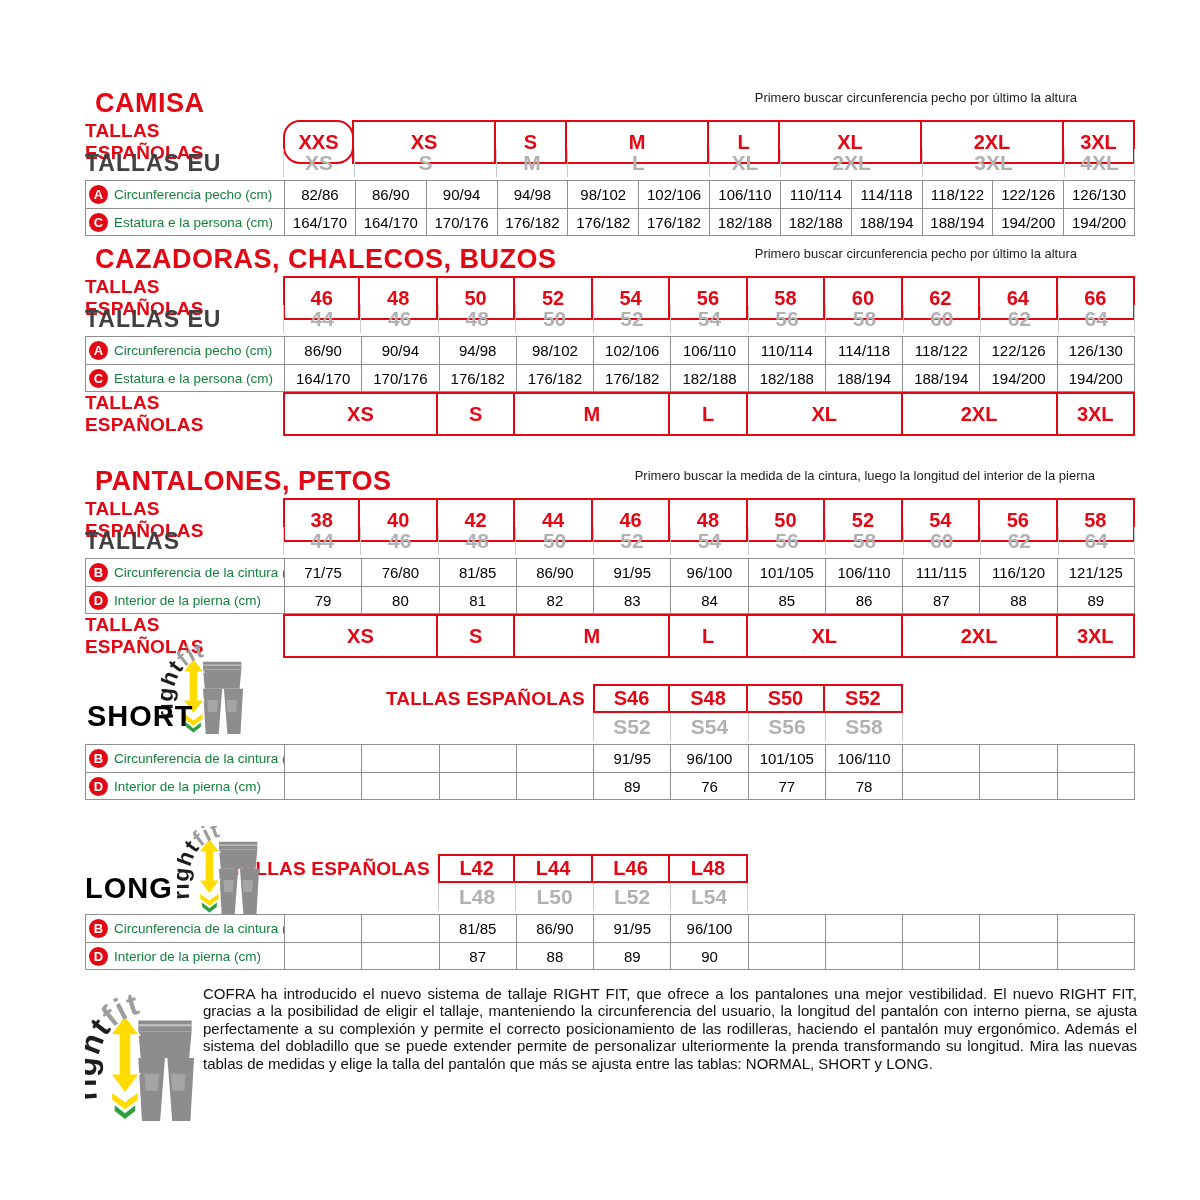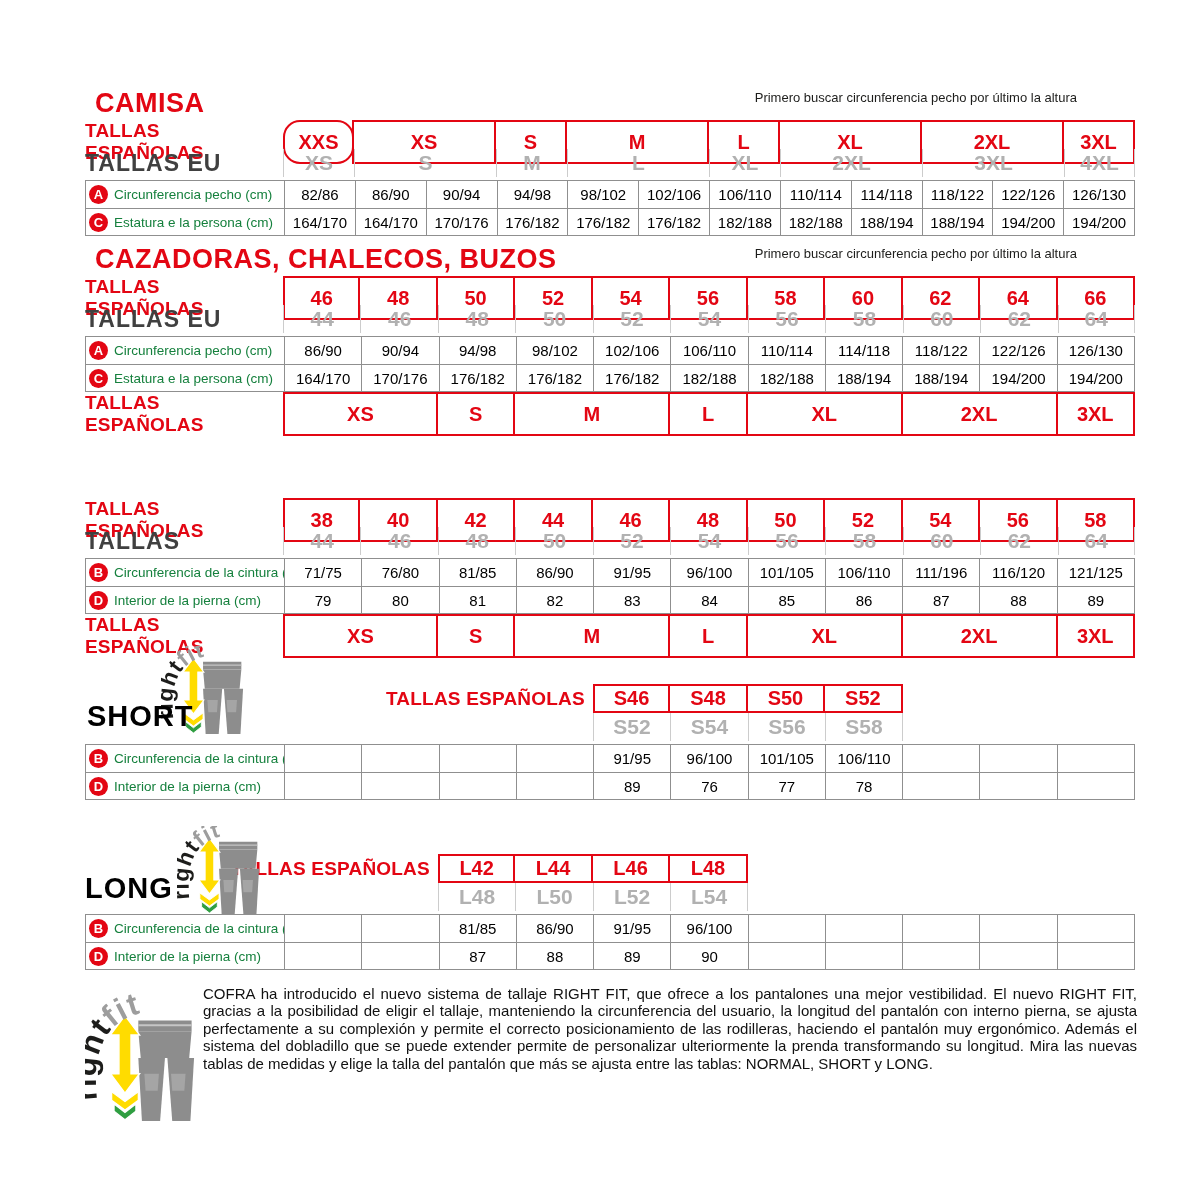--- a/index.html
+++ b/index.html
@@ -223,20 +223,22 @@
           <div class="red-box" style="grid-column: 7 / span 1; margin-left: -2px;">L</div>
           <div class="red-box" style="grid-column: 8 / span 2; margin-left: -2px;">XL</div>
           <div class="red-box" style="grid-column: 10 / span 2; margin-left: -2px;">2XL</div>
           <div class="red-box" style="grid-column: 12 / span 1; margin-left: -2px;">3XL</div>
         </div>
       </div>
   </section>
 
   <section class="sec" id="sec-pantalones">
     <div class="sec-head">
+      <h2 class="sec-title">PANTALONES, PETOS</h2>
+      <div class="sec-note">Primero buscar la medida de la cintura, luego la longitud del interior de la pierna</div>
     </div>
     <div class="tbl" id="tbl-pantalones">
         <div class="size-row red-row" style="grid-template-columns: 198px repeat(11, 1fr);">
           <div class="red-label" style="grid-column: 1 / span 1;">TALLAS ESPAÑOLAS</div>
           <div class="red-box" style="grid-column: 2 / span 1;">38</div>
           <div class="red-box" style="grid-column: 3 / span 1; margin-left: -2px;">40</div>
           <div class="red-box" style="grid-column: 4 / span 1; margin-left: -2px;">42</div>
           <div class="red-box" style="grid-column: 5 / span 1; margin-left: -2px;">44</div>
           <div class="red-box" style="grid-column: 6 / span 1; margin-left: -2px;">46</div>
           <div class="red-box" style="grid-column: 7 / span 1; margin-left: -2px;">48</div>
@@ -267,21 +269,21 @@
               <div class="row-label-text">Circunferencia de la cintura (cm)</div>
             </div>
             <div class="value-cell">71/75</div>
             <div class="value-cell">76/80</div>
             <div class="value-cell">81/85</div>
             <div class="value-cell">86/90</div>
             <div class="value-cell">91/95</div>
             <div class="value-cell">96/100</div>
             <div class="value-cell">101/105</div>
             <div class="value-cell">106/110</div>
-            <div class="value-cell">111/196</div>
+            <div class="value-cell">111/115</div>
             <div class="value-cell">116/120</div>
             <div class="value-cell">121/125</div>
           </div>
           <div class="data-row" style="grid-template-columns: 198px repeat(11, 1fr);">
             <div class="row-label">
               <div class="letter-badge">D</div>
               <div class="row-label-text">Interior de la pierna (cm)</div>
             </div>
             <div class="value-cell">79</div>
             <div class="value-cell">80</div>

